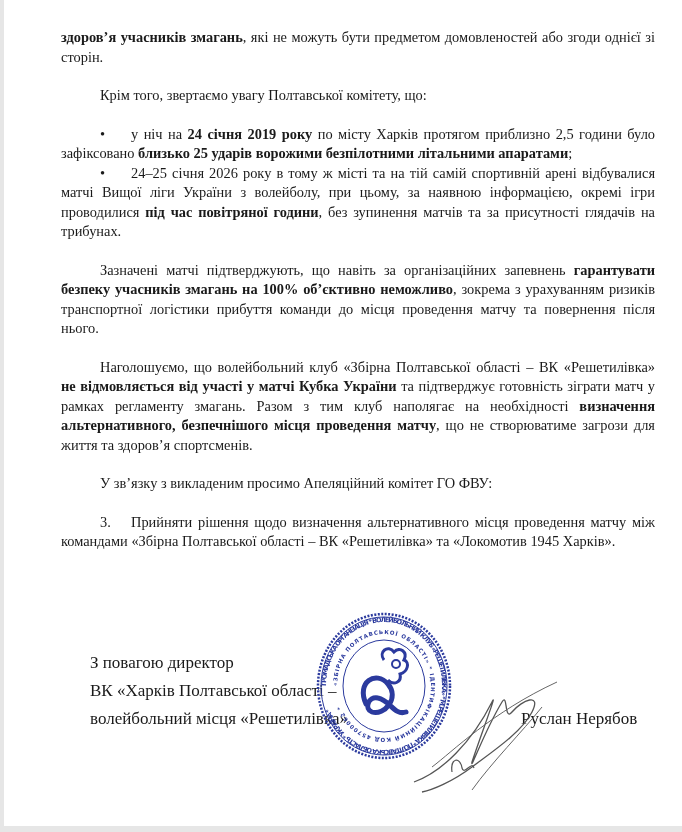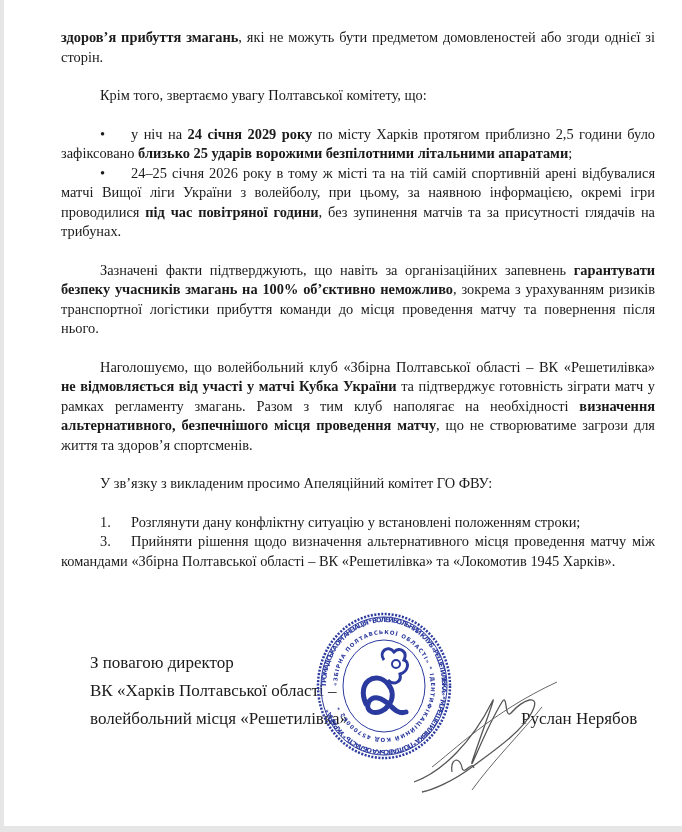--- a/index.html
+++ b/index.html
@@ -30,42 +30,41 @@
   }
   .stamp { position:absolute; left:312px; top:612px; width:136px; height:148px; }
   .scribble { position:absolute; left:408px; top:672px; width:150px; height:130px; }
 </style>
 </head>
 <body>
 
 <div class="page">
   <div class="content">
 
-    <p><b>здоров’я прибуття змагань</b><span>, які не можуть бути предметом домовленостей або згоди однієї зі сторін.</span></p>
+    <p><b>здоров’я учасників змагань</b><span>, які не можуть бути предметом домовленостей або згоди однієї зі сторін.</span></p>
     <div class="gap"></div>
 
     <p class="indent">Крім того, звертаємо увагу Полтавської комітету, що:</p>
     <div class="gap"></div>
 
 
-    <p class="bullet"><span class="dot">•</span><span>у ніч на </span><b>24 січня 2029 року</b><span> по місту Харків протягом приблизно 2,5 години було зафіксовано </span><b>близько 25 ударів ворожими безпілотними літальними апаратами</b><span>;</span></p>
+    <p class="bullet"><span class="dot">•</span><span>у ніч на </span><b>24 січня 2019 року</b><span> по місту Харків протягом приблизно 2,5 години було зафіксовано </span><b>близько 25 ударів ворожими безпілотними літальними апаратами</b><span>;</span></p>
 
     <p class="bullet"><span class="dot">•</span><span>24–25 січня 2026 року в тому ж місті та на тій самій спортивній арені відбувалися матчі Вищої ліги України з волейболу, при цьому, за наявною інформацією, окремі ігри проводилися </span><b>під час повітряної години</b><span>, без зупинення матчів та за присутності глядачів на трибунах.</span></p>
     <div class="gap"></div>
 
-    <p class="indent"><span>Зазначені факти підтверджують, що навіть за організаційних запевнень </span><b>гарантувати безпеку учасників змагань на 100% об’єктивно неможливо</b><span>, зокрема з урахуванням ризиків транспортної логістики прибуття команди до місця проведення матчу та повернення після нього.</span></p>
+    <p class="indent"><span>Зазначені матчі підтверджують, що навіть за організаційних запевнень </span><b>гарантувати безпеку учасників змагань на 100% об’єктивно неможливо</b><span>, зокрема з урахуванням ризиків транспортної логістики прибуття команди до місця проведення матчу та повернення після нього.</span></p>
     <div class="gap"></div>
 
     <p class="indent"><span>Наголошуємо, що волейбольний клуб «Збірна Полтавської області – ВК «Решетилівка» </span><b>не відмовляється від участі у матчі Кубка України</b><span> та підтверджує готовність зіграти матч у рамках регламенту змагань. Разом з тим клуб наполягає на необхідності </span><b>визначення альтернативного, безпечнішого місця проведення матчу</b><span>, що не створюватиме загрози для життя та здоров’я спортсменів.</span></p>
     <div class="gap"></div>
 
     <p class="indent">У зв’язку з викладеним просимо Апеляційний комітет ГО ФВУ:</p>
     <div class="gap"></div>
 
-    <p class="num"><span class="n">1.</span><span>Розглянути дану конфліктну ситуацію у встановлені положенням строки;</span></p>
     <p class="num"><span class="n">3.</span><span>Прийняти рішення щодо визначення альтернативного місця проведення матчу між командами «Збірна Полтавської області – ВК «Решетилівка» та «Локомотив 1945 Харків».</span></p>
   </div>
 
   <div class="sig" style="left:86px; top:655px;">З повагою директор</div>
   <div class="sig" style="left:86px; top:683px;">ВК «Харків Полтавської області –</div>
   <div class="sig" style="left:86px; top:711px;">волейбольний місця «Решетилівка»</div>
   <div class="sig" style="left:517px; top:711px;">Руслан Нерябов</div>
 
   <svg class="stamp" viewBox="0 0 136 148">
     <defs>

